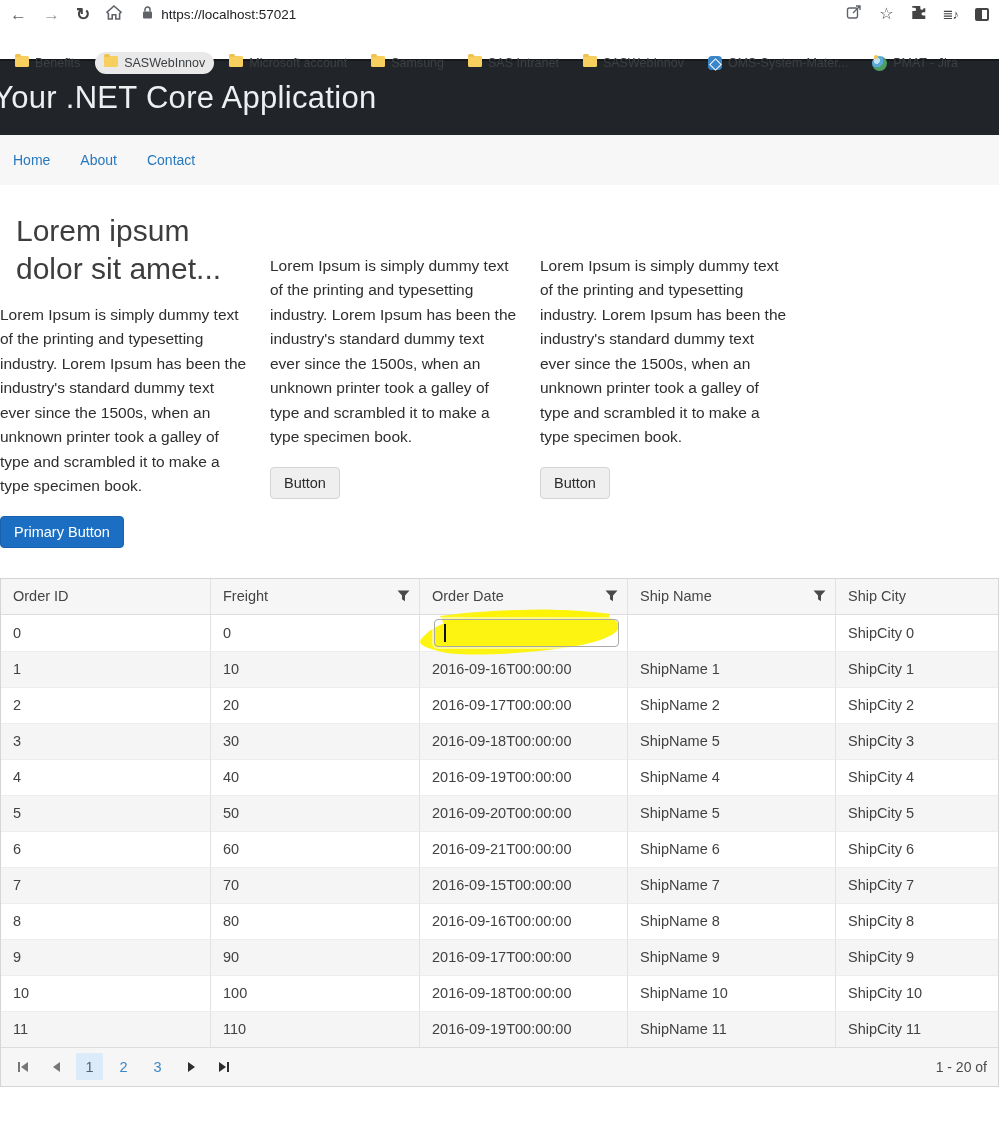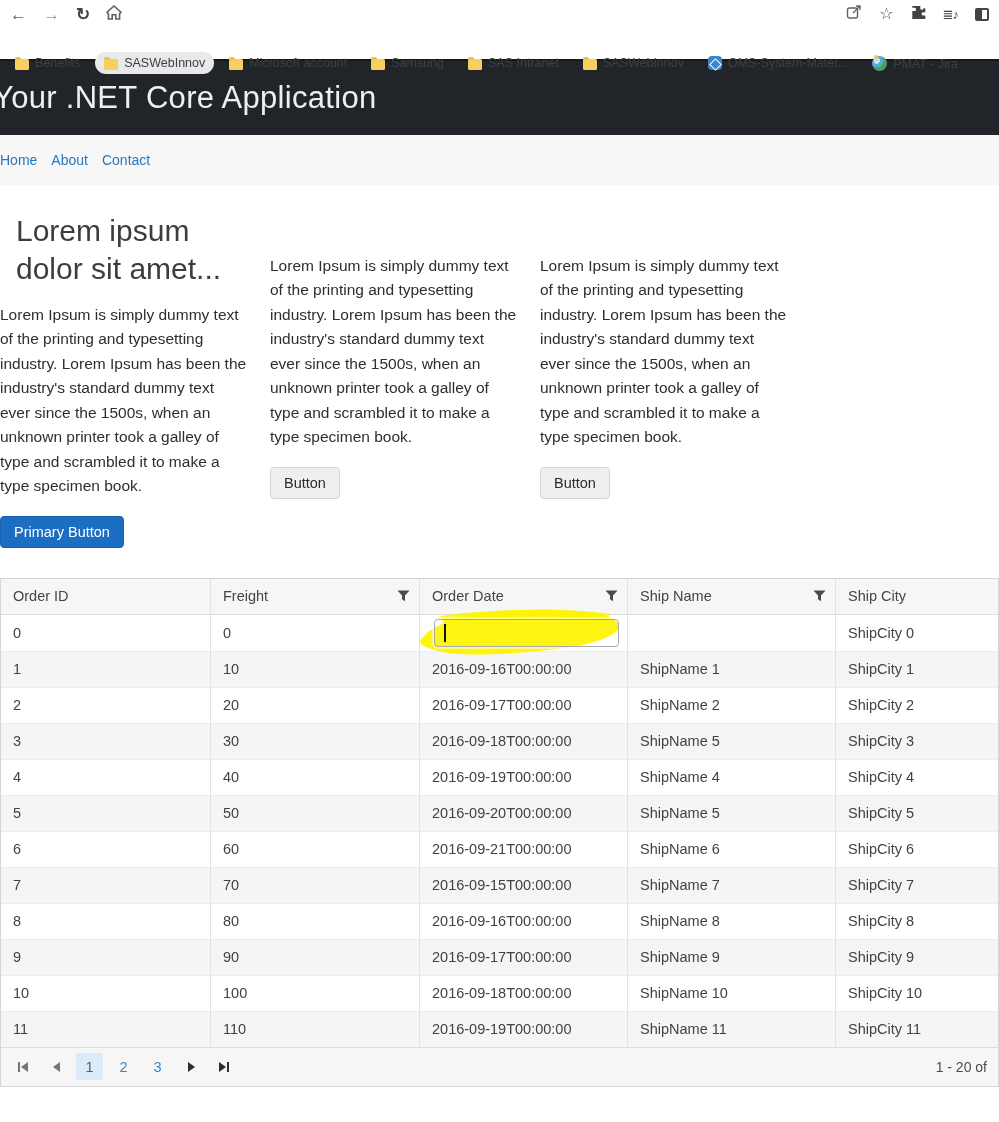--- a/index.html
+++ b/index.html
@@ -11,33 +11,33 @@
   .nav-ico { font-size: 17px; color: #5f6368; line-height: 1; cursor: pointer; }
   .nav-ico.light { color: #9aa0a6; }
   .omnibox { display: flex; align-items: center; gap: 8px; flex: 1; margin-left: 4px; }
   .url-text { font-size: 13.5px; color: #202124; }
   .right-icos { display: flex; align-items: center; gap: 17px; margin-left: auto; }
   .panel-ico { width: 14px; height: 13px; border: 2px solid #444; border-radius: 2px; position: relative; }
   .panel-ico::before { content:""; position:absolute; left:0; top:0; bottom:0; width:5px; background:#444; }
   .media-ico { font-size: 13px; color: #444; letter-spacing: -1px; }
 
   .bookmarks { height: 31px; display: flex; align-items: center; gap: 6px; padding: 0 6px; background: #fff; }
-  .bm { display: flex; align-items: flex-end; gap: 6px; padding: 4px 9px; border-radius: 13px; font-size: 12.5px; color: #3c4043; cursor: pointer; white-space: nowrap; margin-top: 39px; }
+  .bm { display: flex; align-items: flex-start; gap: 6px; padding: 4px 9px; border-radius: 13px; font-size: 12.5px; color: #3c4043; cursor: pointer; white-space: nowrap; margin-top: 39px; }
   .bm.active { background: #e9e9ea; }
   .folder-ico { width: 14px; height: 11px; background: #f7cf5e; border-radius: 1.5px; position: relative; }
   .folder-ico::before { content:""; position:absolute; top:-2.5px; left:0; width:6px; height:3px; background:#f0c14d; border-radius:1.5px 1.5px 0 0; }
   .oms-ico { width: 14px; height: 14px; background: #3a86c8; border-radius: 4px; position: relative; }
   .oms-ico::before { content:""; position:absolute; left:3.5px; top:3.5px; width:7px; height:7px; border:1.6px solid #fff; transform: rotate(45deg); }
   .jira-ico { width: 15px; height: 15px; border-radius: 50%; background: radial-gradient(circle at 32% 30%, #bfe3f2 0 22%, #5aa9d8 23% 45%, #4d9e63 46% 100%); position: relative; }
   .jira-ico::before { content:""; position:absolute; top:-1px; left:2px; width:4px; height:4px; background:#f4c542; border-radius:50%; }
 
   
   .app-header { height: 76px; background: #212529; display: flex; align-items: center; overflow: hidden; border-top: 2px solid #16191c; }
   .app-header h1 { font-size: 31px; font-weight: 300; color: #edeff1; margin-left: -7px; letter-spacing: 0.3px; white-space: nowrap; }
-  .top-nav { height: 50px; background: #f7f7f7; display: flex; align-items: center; gap: 14px; }
+  .top-nav { height: 50px; background: #f7f7f7; display: flex; align-items: center; gap: 30px; padding-left: 13px; }
   .top-nav a { font-size: 14px; color: #2878be; text-decoration: none; cursor: pointer; }
 
   
   .hero { display: flex; gap: 23px; padding-top: 21px; background: #fff; }
   .image-ph { width: 159px; height: 155px; background: #c9cacc; color: #fff; display: flex; align-items: center; justify-content: center; font-size: 37px; font-weight: 300; letter-spacing: 2px; flex: none; }
   .hcol { width: 247px; flex: none; }
   .hcol h2 { font-size: 30px; font-weight: 300; color: #3d3d3d; line-height: 1.25; margin: 6px 16px 16px; }
   .hcol p { font-size: 15.5px; line-height: 1.58; color: #2e2e2e; margin-bottom: 17px; }
   .hcol.offset p { margin-top: 48px; }
   .btn { font-family: inherit; font-size: 14.5px; border-radius: 4px; padding: 7px 13px; cursor: pointer; }
@@ -81,20 +81,29 @@
 
 <div class="toolbar">
   <span class="nav-ico">←</span>
   <span class="nav-ico light">→</span>
   <span class="nav-ico" style="color:#444;font-weight:bold">↻</span>
   <span>
     <svg width="16" height="15" viewBox="0 0 16 15">
         <path d="M8 1 L15 7.2 L13.6 8.6 L13.6 14 L9.8 14 L9.8 9.8 L6.2 9.8 L6.2 14 L2.4 14 L2.4 8.6 L1 7.2 Z" fill="none" stroke="#5f6368" stroke-width="1.6"></path>
       </svg>
   </span>
+  <div class="omnibox">
+    <span>
+      <svg width="11" height="13" viewBox="0 0 11 13">
+          <rect x="1" y="5.5" width="9" height="7" rx="1" fill="#5f6368"></rect>
+          <path d="M3 5.5 V3.5 a2.5 2.5 0 0 1 5 0 V5.5" fill="none" stroke="#5f6368" stroke-width="1.5"></path>
+        </svg>
+    </span>
+    <span class="url-text">https://localhost:57021</span>
+  </div>
   <div class="right-icos">
     <span>
       <svg width="16" height="15" viewBox="0 0 16 15">
           <rect x="1.5" y="3" width="10" height="10" rx="2" fill="none" stroke="#5f6368" stroke-width="1.4"></rect>
           <path d="M7 8 L14 1 M10 1 H14 V5" fill="none" stroke="#5f6368" stroke-width="1.4"></path>
         </svg>
     </span>
     <span class="nav-ico" style="font-size:16px;color:#444">☆</span>
     <span>
       <svg width="15" height="15" viewBox="0 0 15 15">

